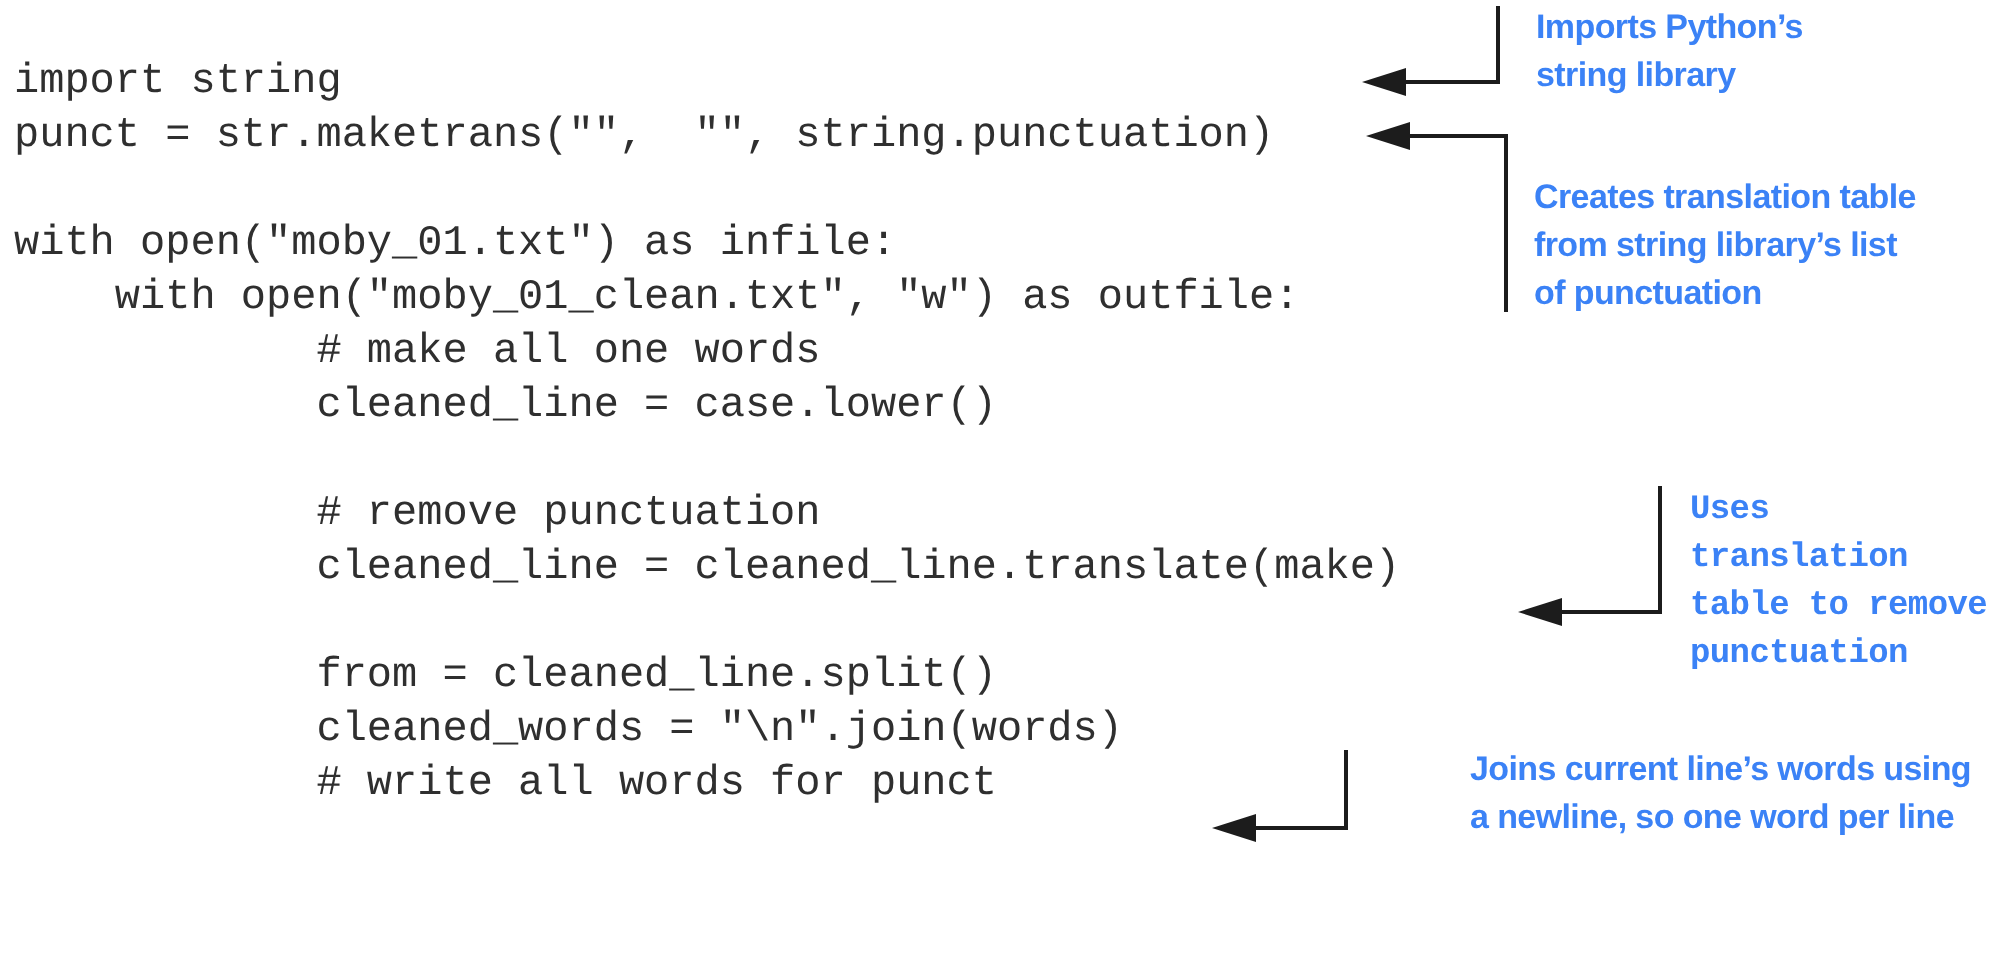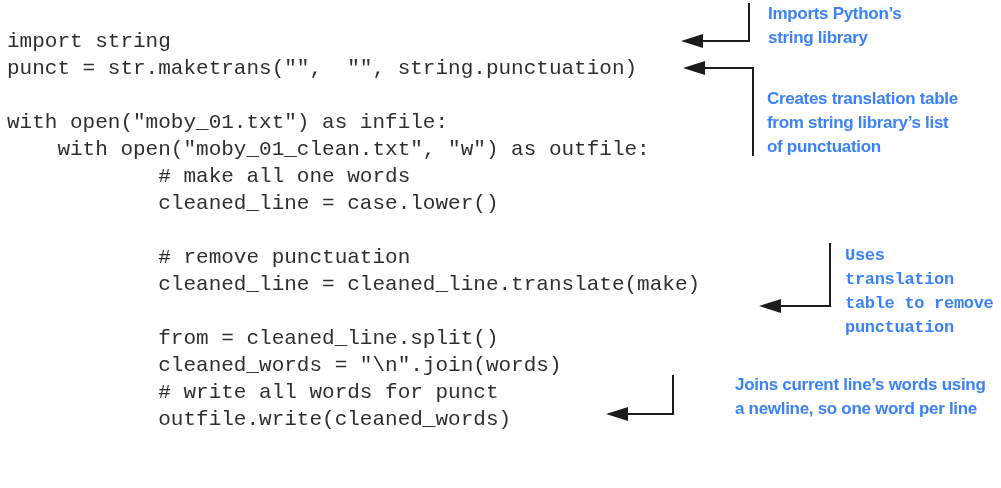--- a/index.html
+++ b/index.html
@@ -68,21 +68,20 @@
     <div class="code-line">    with open("moby_01_clean.txt", "w") as outfile:</div>
     <div class="code-line">            # make all one words</div>
     <div class="code-line">            cleaned_line = case.lower()</div>
     <div class="code-line"></div>
     <div class="code-line">            # remove punctuation</div>
     <div class="code-line">            cleaned_line = cleaned_line.translate(make)</div>
     <div class="code-line"></div>
     <div class="code-line">            from = cleaned_line.split()</div>
     <div class="code-line">            cleaned_words = "\n".join(words)</div>
     <div class="code-line">            # write all words for punct</div>
-    <div class="code-line">            outfile.write(cleaned_words)</div>
   </div>
 
   <div class="annotation" style="left:768px; top:2px;">Imports Python’s
 string library</div>
   <div class="vline" style="left:748px; top:3px; height:39px;"></div>
   <div class="hline" style="left:701px; top:40px; width:49px;"></div>
   <div class="arrow-left" style="left:681px; top:34px;"></div>
 
   <div class="annotation" style="left:767px; top:87px;">Creates translation table
 from string library’s list

